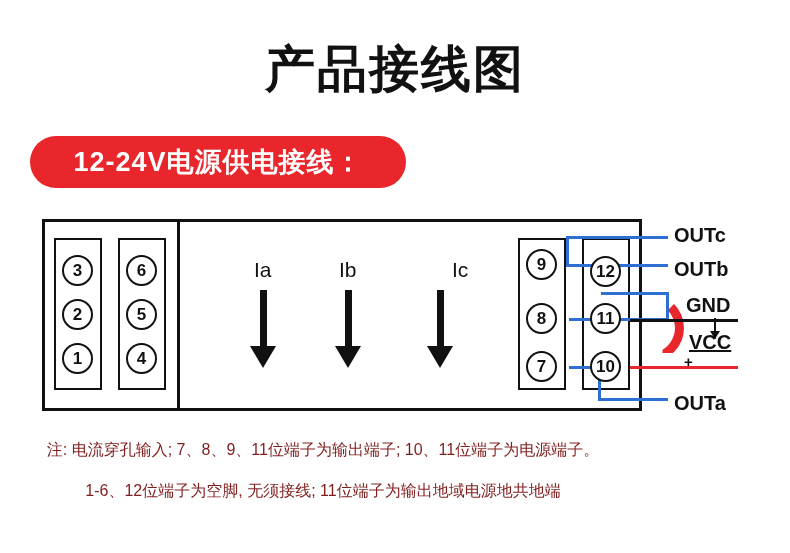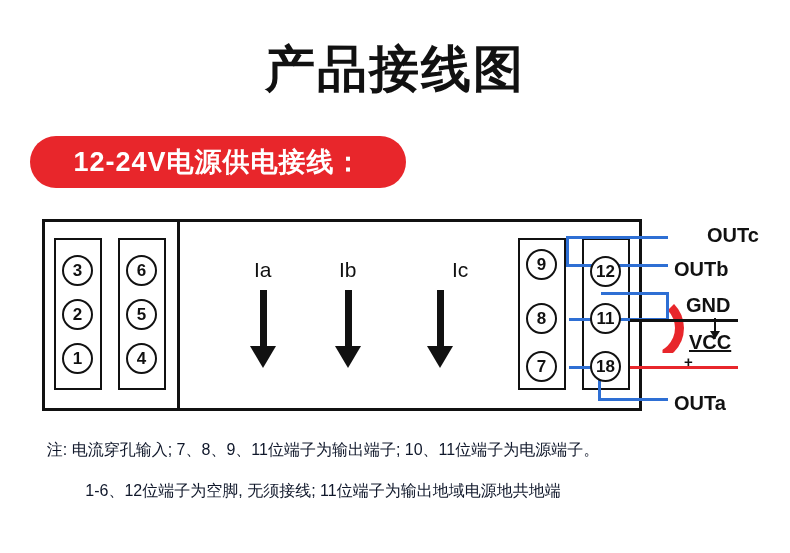--- a/index.html
+++ b/index.html
@@ -172,21 +172,21 @@
     font-weight: bold;
     color: #111111;
   }
   
   .note {
     position: absolute;
     width: 646px;
     left: 0;
     text-align: center;
     font-size: 16px;
-    color: #0f172a;
+    color: #7f1d1d;
   }
   #note-line1 { top: 440px; }
   #note-line2 { top: 481px; }
 </style>
 </head>
 <body>
 
 <div class="page">
 
   <div id="page-title">产品接线图</div>
@@ -229,35 +229,35 @@
   <div class="pin" style="left:126px; top:255px;">6</div>
   <div class="pin" style="left:126px; top:299px;">5</div>
   <div class="pin" style="left:126px; top:343px;">4</div>
 
   <div class="pin" style="left:526px; top:249px;">9</div>
   <div class="pin" style="left:526px; top:303px;">8</div>
   <div class="pin" style="left:526px; top:351px;">7</div>
 
   <div class="pin" style="left:590px; top:256px;">12</div>
   <div class="pin" style="left:590px; top:303px;">11</div>
-  <div class="pin" style="left:590px; top:351px;">18</div>
+  <div class="pin" style="left:590px; top:351px;">10</div>
 
   <div class="cur-label" style="left:254px; top:258px;">Ia</div>
   <div class="arrow-shaft" style="left:260px; top:290px; height:58px;"></div>
   <div class="arrow-head" style="left:250px; top:346px;"></div>
 
   <div class="cur-label" style="left:339px; top:258px;">Ib</div>
   <div class="arrow-shaft" style="left:345px; top:290px; height:58px;"></div>
   <div class="arrow-head" style="left:335px; top:346px;"></div>
 
   <div class="cur-label" style="left:452px; top:258px;">Ic</div>
   <div class="arrow-shaft" style="left:437px; top:290px; height:58px;"></div>
   <div class="arrow-head" style="left:427px; top:346px;"></div>
 
-  <div class="out-label" style="left:674px; top:224px;margin-left:33px;">OUTc</div>
+  <div class="out-label" style="left:674px; top:224px;">OUTc</div>
   <div class="out-label" style="left:674px; top:258px;">OUTb</div>
   <div class="out-label" style="left:686px; top:294px;">GND</div>
   <div class="out-label" style="left:689px; top:331px;text-decoration:underline;">VCC</div>
   <div class="plus-sign" style="left:684px; top:353px;">+</div>
   <div class="vcc-tick" style="left:714px; top:318px;"></div>
   <div class="vcc-arrow" style="left:710px; top:331px;"></div>
   <div class="out-label" style="left:674px; top:392px;">OUTa</div>
 
   <div class="note" id="note-line1">注: 电流穿孔输入; 7、8、9、11位端子为输出端子; 10、11位端子为电源端子。</div>
   <div class="note" id="note-line2">1-6、12位端子为空脚, 无须接线; 11位端子为输出地域电源地共地端</div>

